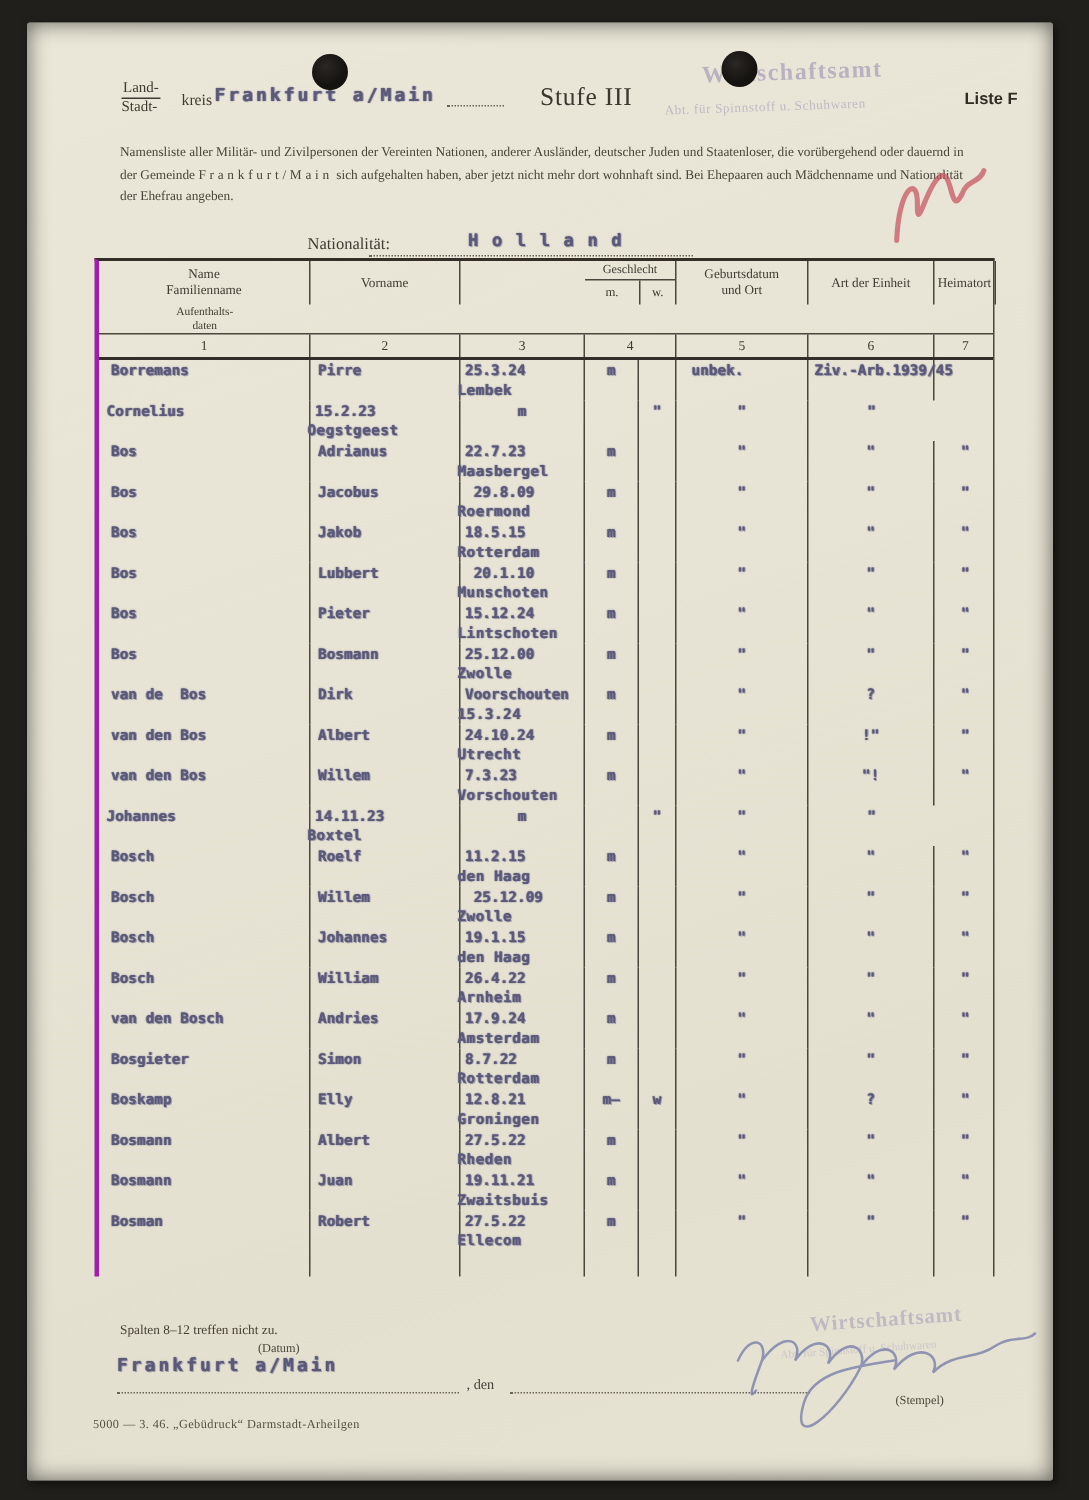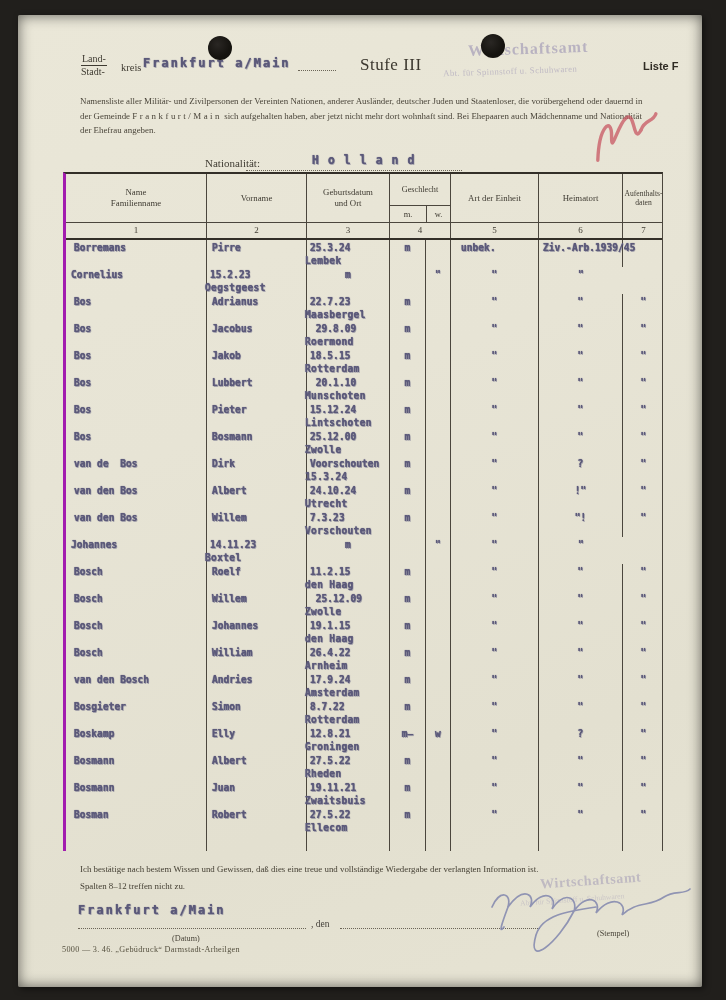--- a/index.html
+++ b/index.html
@@ -100,30 +100,30 @@
   <div id="tbl">
 
     <div class="hgrid hlabels">
       <div class="hc">
         <div>Name</div>
         <div>Familienname</div>
       </div>
       <div class="hc">
         <div>Vorname</div>
       </div>
-      <div class="hc">
-        <div>Geburtsdatum</div>
-        <div>und Ort</div>
-      </div>
       <div class="hc gcell" style="grid-column:4 / span 2;">
         <div class="glabel" style="font-size:8.2px;">Geschlecht</div>
         <div class="mwrow">
           <span class="mm">m.</span>
           <span class="ww">w.</span>
         </div>
+      </div>
+      <div class="hc">
+        <div>Geburtsdatum</div>
+        <div>und Ort</div>
       </div>
       <div class="hc">
         <div>Art der Einheit</div>
       </div>
       <div class="hc">
         <div>Heimatort</div>
       </div>
       <div class="hc last small7">
         <div>Aufenthalts-</div>
         <div>daten</div>
@@ -365,24 +365,23 @@
           <div class="c"></div>
           <div class="c"></div>
           <div class="c"></div>
           <div class="c"></div>
           <div class="c"></div>
           <div class="c last"></div>
         </div>
       </div>
   </div>
 
-  <div class="abs certtxt" style="left:80px;top:862px;width:575px;">Ich bestätige nach bestem Wissen und Gewissen, daß dies eine treue und vollständige Wiedergabe der verlangten Information ist.</div>
   <div class="abs certtxt" style="left:80px;top:879px;">Spalten 8–12 treffen nicht zu.</div>
 
-  <div class="abs tiny" style="left:172px;top:894px;margin-top:40px;">(Datum)</div>
+  <div class="abs tiny" style="left:172px;top:894px;">(Datum)</div>
   <div class="abs typed" style="left:78px;top:903px;font-size:12px;letter-spacing:2px;">Frankfurt a/Main</div>
   <div class="abs dotline" style="left:78px;top:927px;width:228px;"></div>
   <div class="abs" style="left:311px;top:919px;font-size:9.5px;color:#45413a;">, den</div>
   <div class="abs dotline" style="left:340px;top:927px;width:200px;"></div>
 
   <div class="abs stamp" style="left:540px;top:873px;font-size:14px;letter-spacing:.6px;transform:rotate(-4deg);opacity:.6;">Wirtschaftsamt</div>
   <div class="abs stamp" style="left:520px;top:895px;font-size:7.6px;transform:rotate(-4deg);opacity:.42;font-weight:normal;">Abt. für Spinnstoff u. Schuhwaren</div>
   <svg class="abs" style="left:478px;top:865px;" width="225" height="95" viewBox="0 0 225 95">
     <g stroke="#8287ae" stroke-width="1.7" fill="none" stroke-linecap="round" opacity=".85">
       <path d="M14 42 C22 24 34 28 30 42 C46 20 58 30 52 42 C66 22 80 32 74 44 C88 24 100 34 96 46 C110 26 124 36 118 48 C134 28 150 38 144 50 C158 36 172 42 186 32 C196 25 206 30 212 24"></path>

